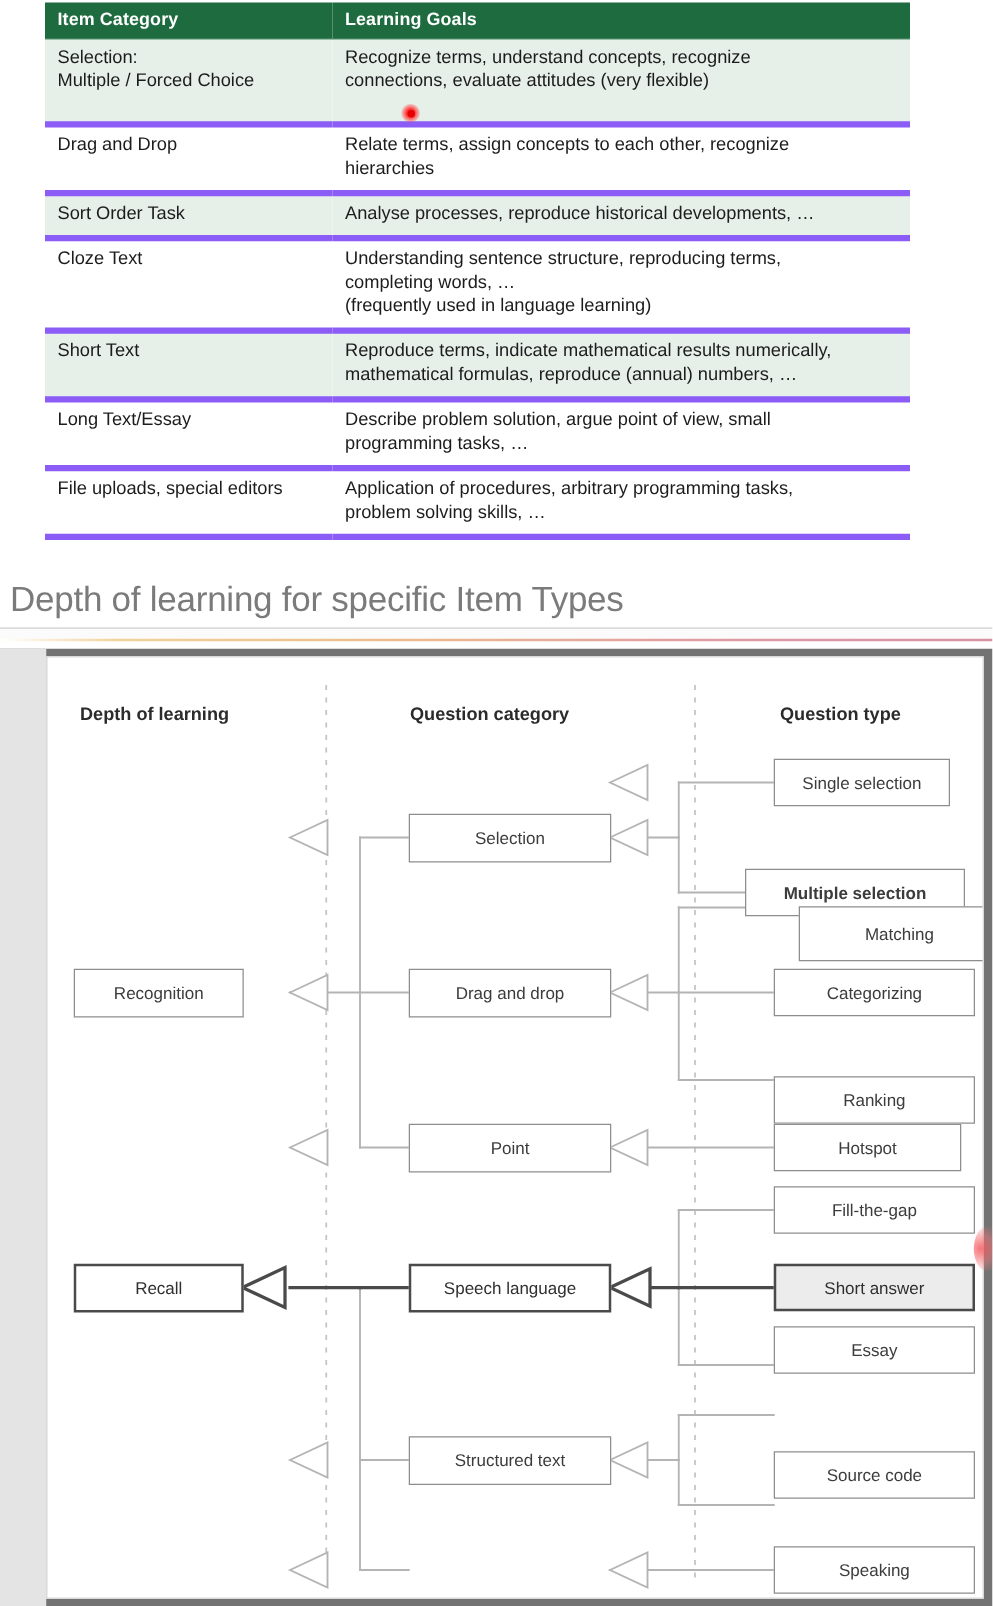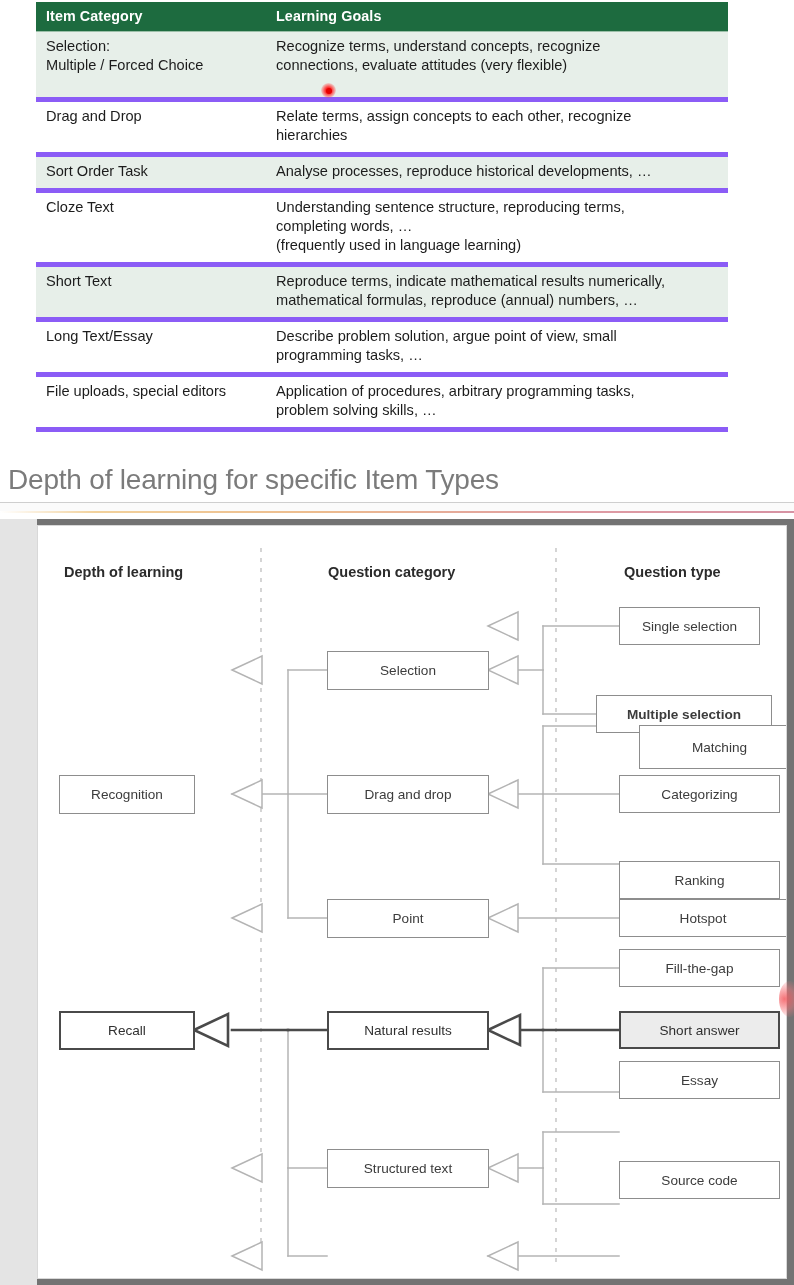--- a/index.html
+++ b/index.html
@@ -331,31 +331,32 @@
     <div class="col-head" id="head-depth">Depth of learning</div>
     <div class="col-head" id="head-cat">Question category</div>
     <div class="col-head" id="head-type">Question type</div>
 
     <div class="node" style="left:21px;top:249px;width:136px;height:39px;">Recognition</div>
     <div class="node emph" style="left:21px;top:485px;width:136px;height:39px;">Recall</div>
 
     <div class="node" style="left:289px;top:125px;width:162px;height:39px;">Selection</div>
     <div class="node" style="left:289px;top:249px;width:162px;height:39px;">Drag and drop</div>
     <div class="node" style="left:289px;top:373px;width:162px;height:39px;">Point</div>
-    <div class="node emph" style="left:289px;top:485px;width:162px;height:39px;">Natural results</div>
+    <div class="node emph" style="left:289px;top:485px;width:162px;height:39px;">Speech language</div>
     <div class="node" style="left:289px;top:623px;width:162px;height:39px;">Structured text</div>
 
     <div class="node" style="left:581px;top:81px;width:141px;height:38px;">Single selection</div>
     <div class="node" style="left:558px;top:169px;width:176px;height:38px;font-weight:bold;">Multiple selection</div>
 
     <div class="node" style="left:601px;top:199px;width:161px;height:44px;">Matching</div>
     <div class="node" style="left:581px;top:249px;width:161px;height:38px;">Categorizing</div>
     <div class="node" style="left:581px;top:299px;width:161px;height:38px;margin-top:36px;">Ranking</div>
-    <div class="node" style="left:581px;top:373px;width:168px;height:38px;">Hotspot</div>
+    <div class="node" style="left:581px;top:373px;width:150px;height:38px;">Hotspot</div>
     <div class="node" style="left:581px;top:423px;width:161px;height:38px;">Fill-the-gap</div>
     <div class="node emph fill" style="left:581px;top:485px;width:161px;height:38px;">Short answer</div>
     <div class="node" style="left:581px;top:535px;width:161px;height:38px;">Essay</div>
     <div class="node" style="left:581px;top:635px;width:161px;height:38px;">Source code</div>
+    <div class="node" style="left:581px;top:711px;width:161px;height:38px;">Speaking</div>
 
   </div>
 
   <div id="edge-marker"></div>
 </div>
 
 </body></html>

